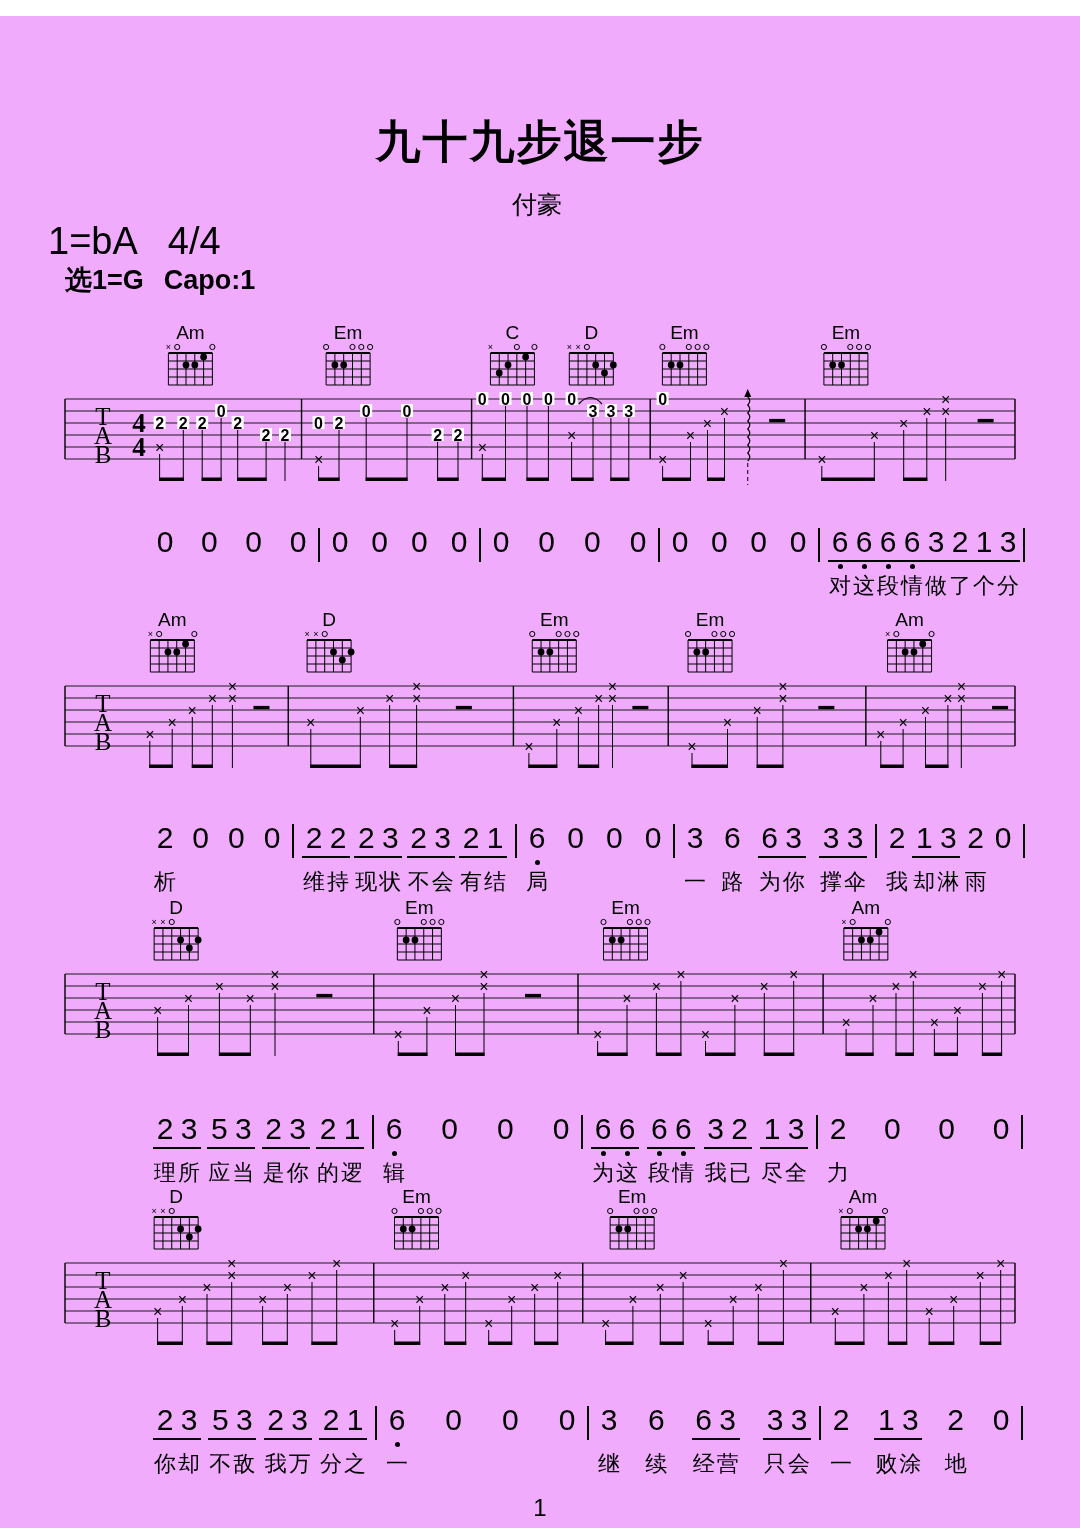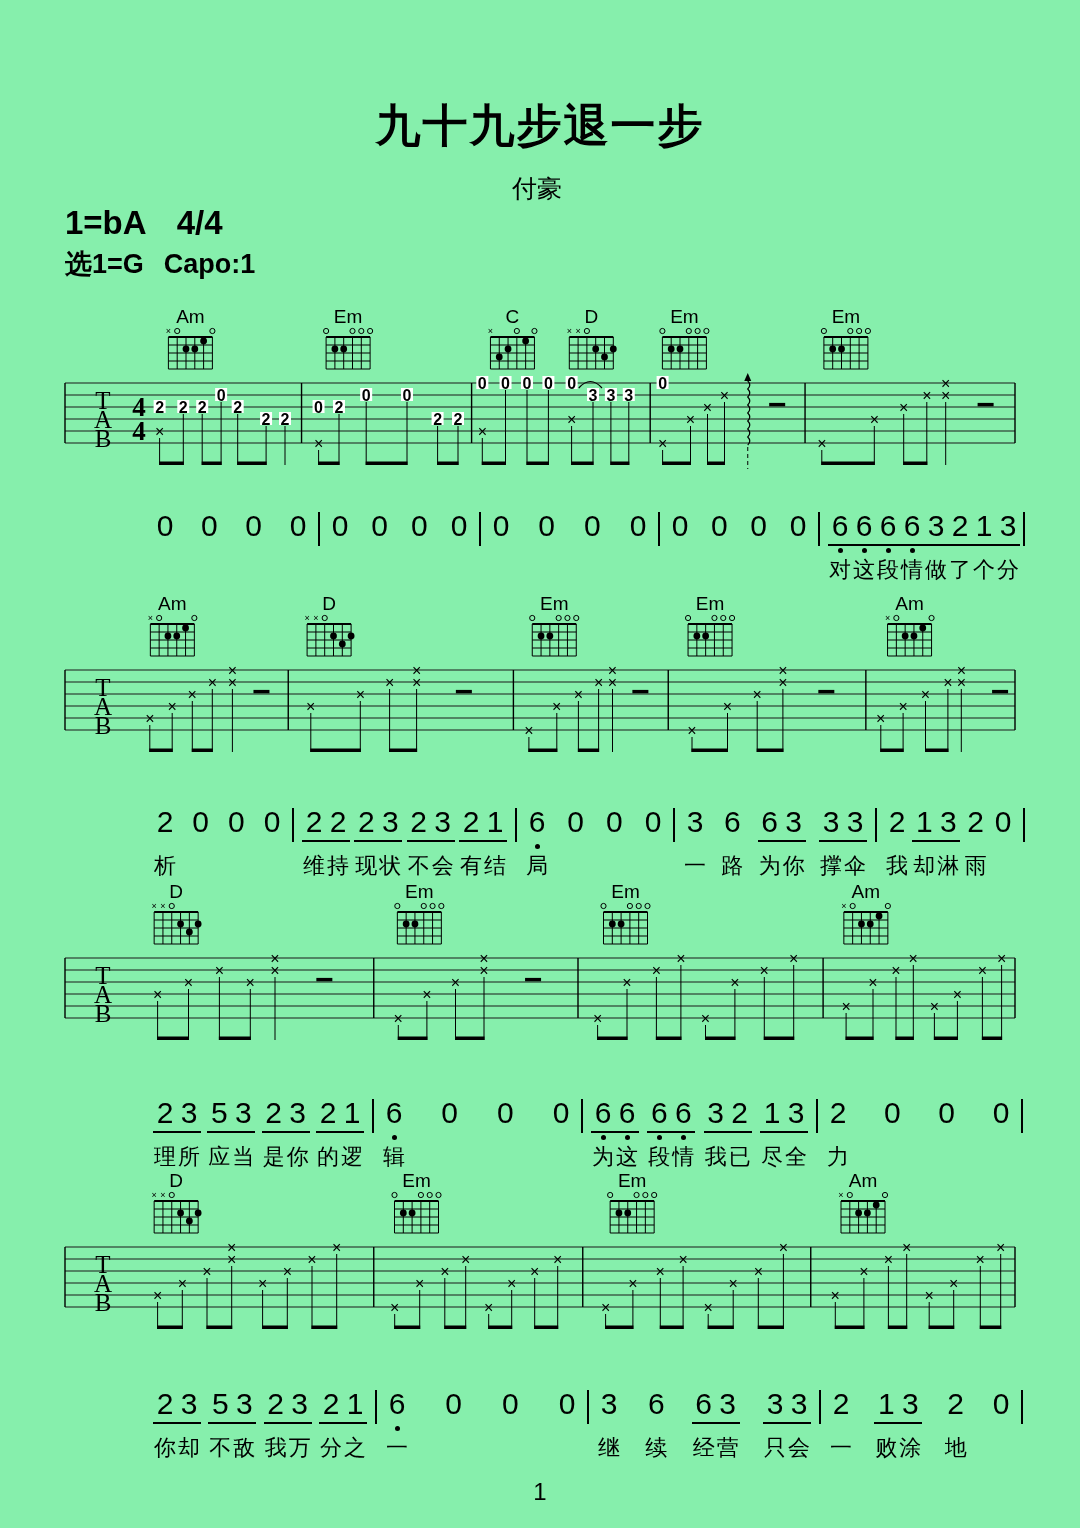--- a/index.html
+++ b/index.html
@@ -1,22 +1,22 @@
 <!DOCTYPE html>
 <html><head>
 <meta charset="utf-8">
 <style>
   html,body{margin:0;padding:0;}
   body{width:1080px;height:1528px;background:#ffffff;color:#000;
        font-family:"Liberation Sans",sans-serif;position:relative;overflow:hidden;}
-  .page{position:absolute;inset:0;background:#86efac;}
+  .page{position:absolute;inset:0;background:#f0abfc;margin-top:16px;}
   .title{position:absolute;top:96px;left:0;right:0;text-align:center;
          font-size:45px;font-weight:900;letter-spacing:2px;}
   .artist{position:absolute;top:172px;left:0;right:6px;text-align:center;font-size:25px;}
-  .keyline{position:absolute;left:65px;top:204px;font-size:33px;font-weight:bold;}
+  .keyline{position:absolute;left:48px;top:204px;font-size:38px;font-weight:normal;}
   .keyline .ts{margin-left:30px;}
   .subline{position:absolute;left:65px;top:246px;font-size:27px;font-weight:bold;}
   .subline .capo{margin-left:20px;}
   .pageno{position:absolute;top:1478px;left:0;right:0;text-align:center;font-size:24px;}
   #systems svg{position:absolute;left:65px;overflow:visible;}
   
   .jp{position:absolute;left:145px;display:flex;align-items:flex-start;}
   .jp-measure{display:flex;justify-content:space-between;padding:0 8px;box-sizing:border-box;}
   .jp-group{display:flex;flex-direction:column;}
   .jp-notes{display:flex;border-bottom:2.5px solid transparent;padding-bottom:2px;}

